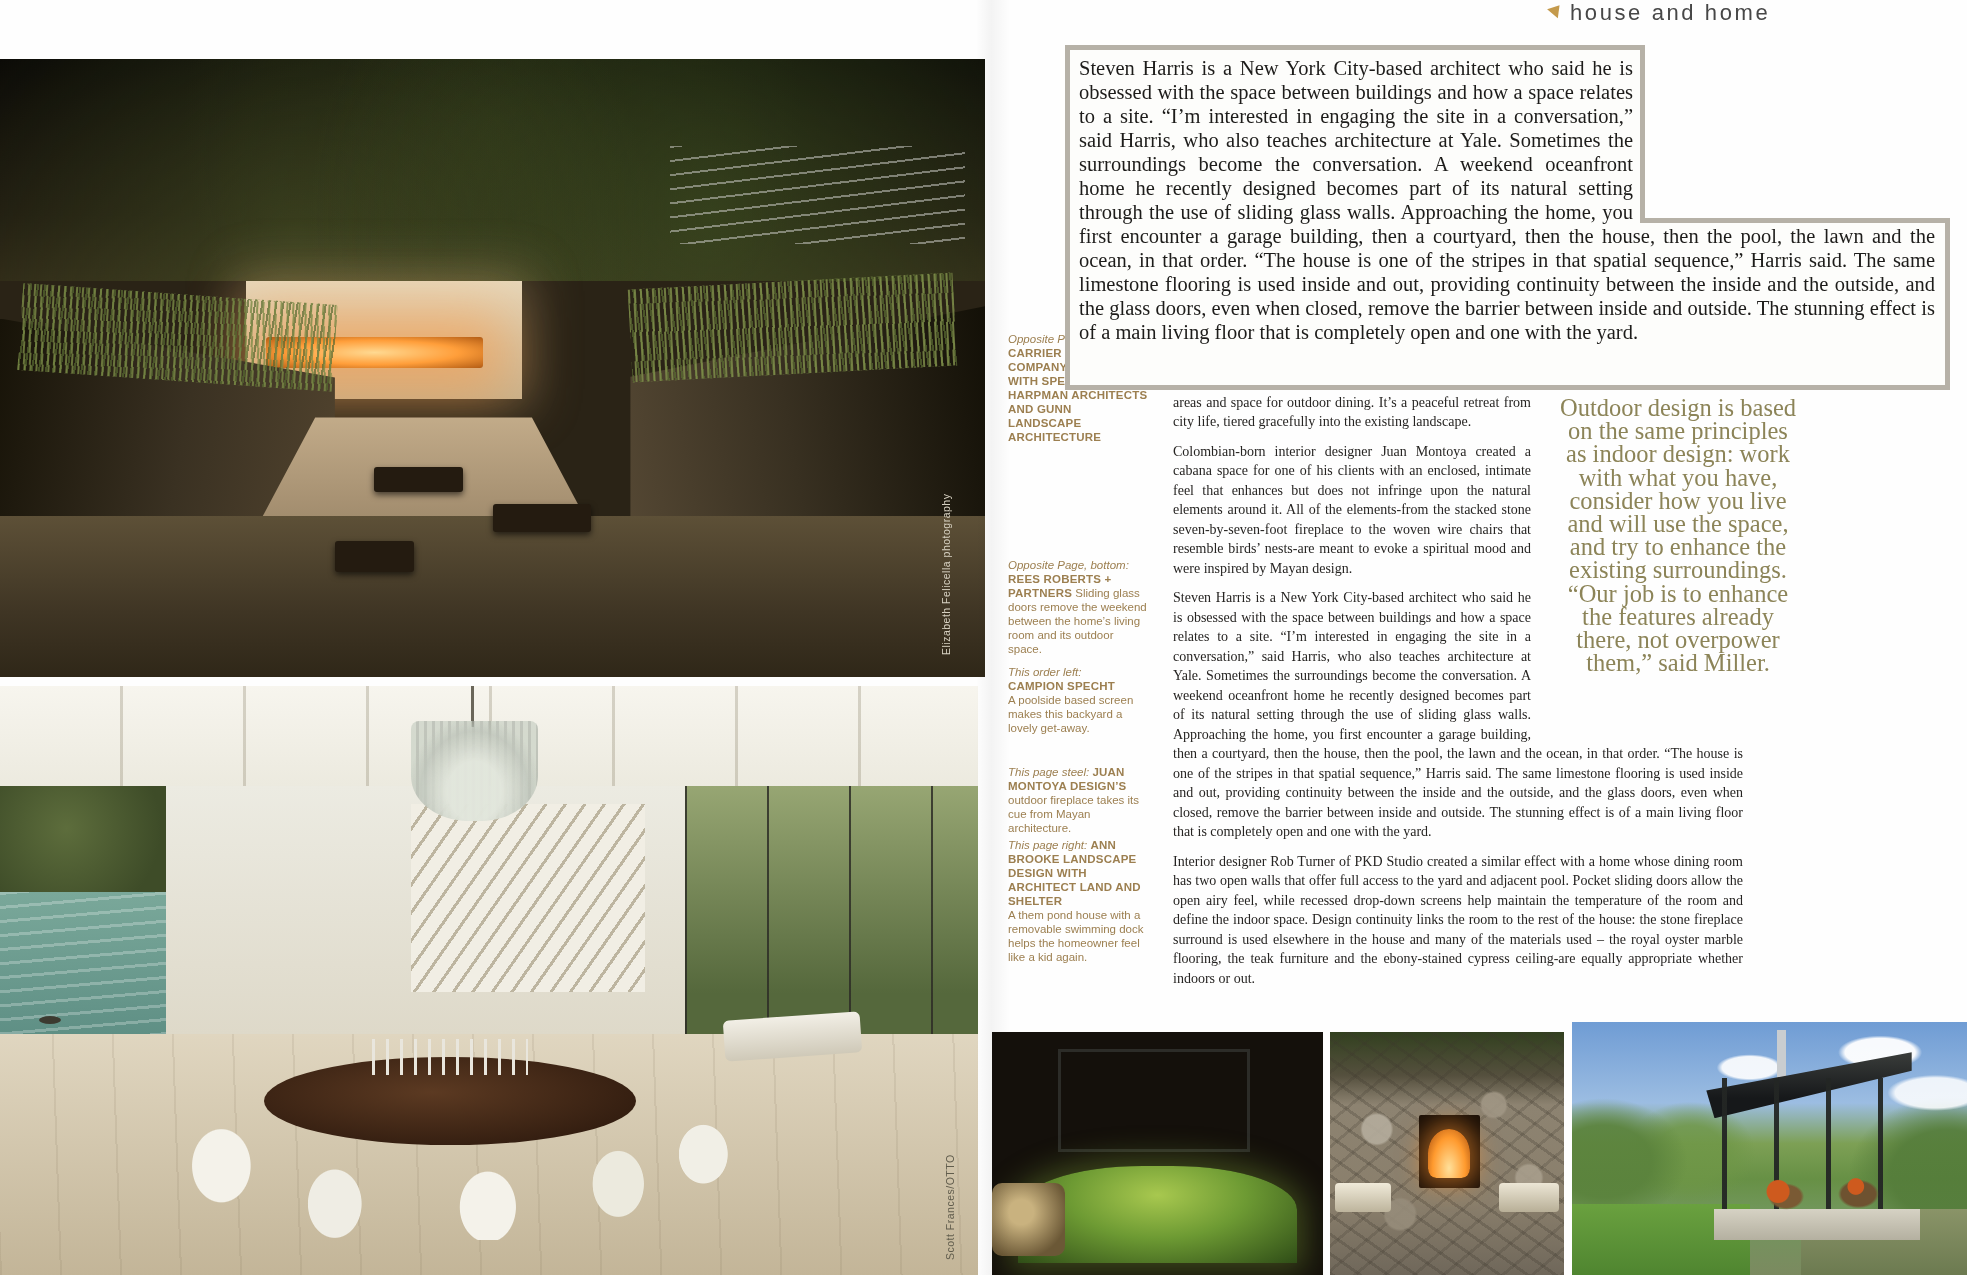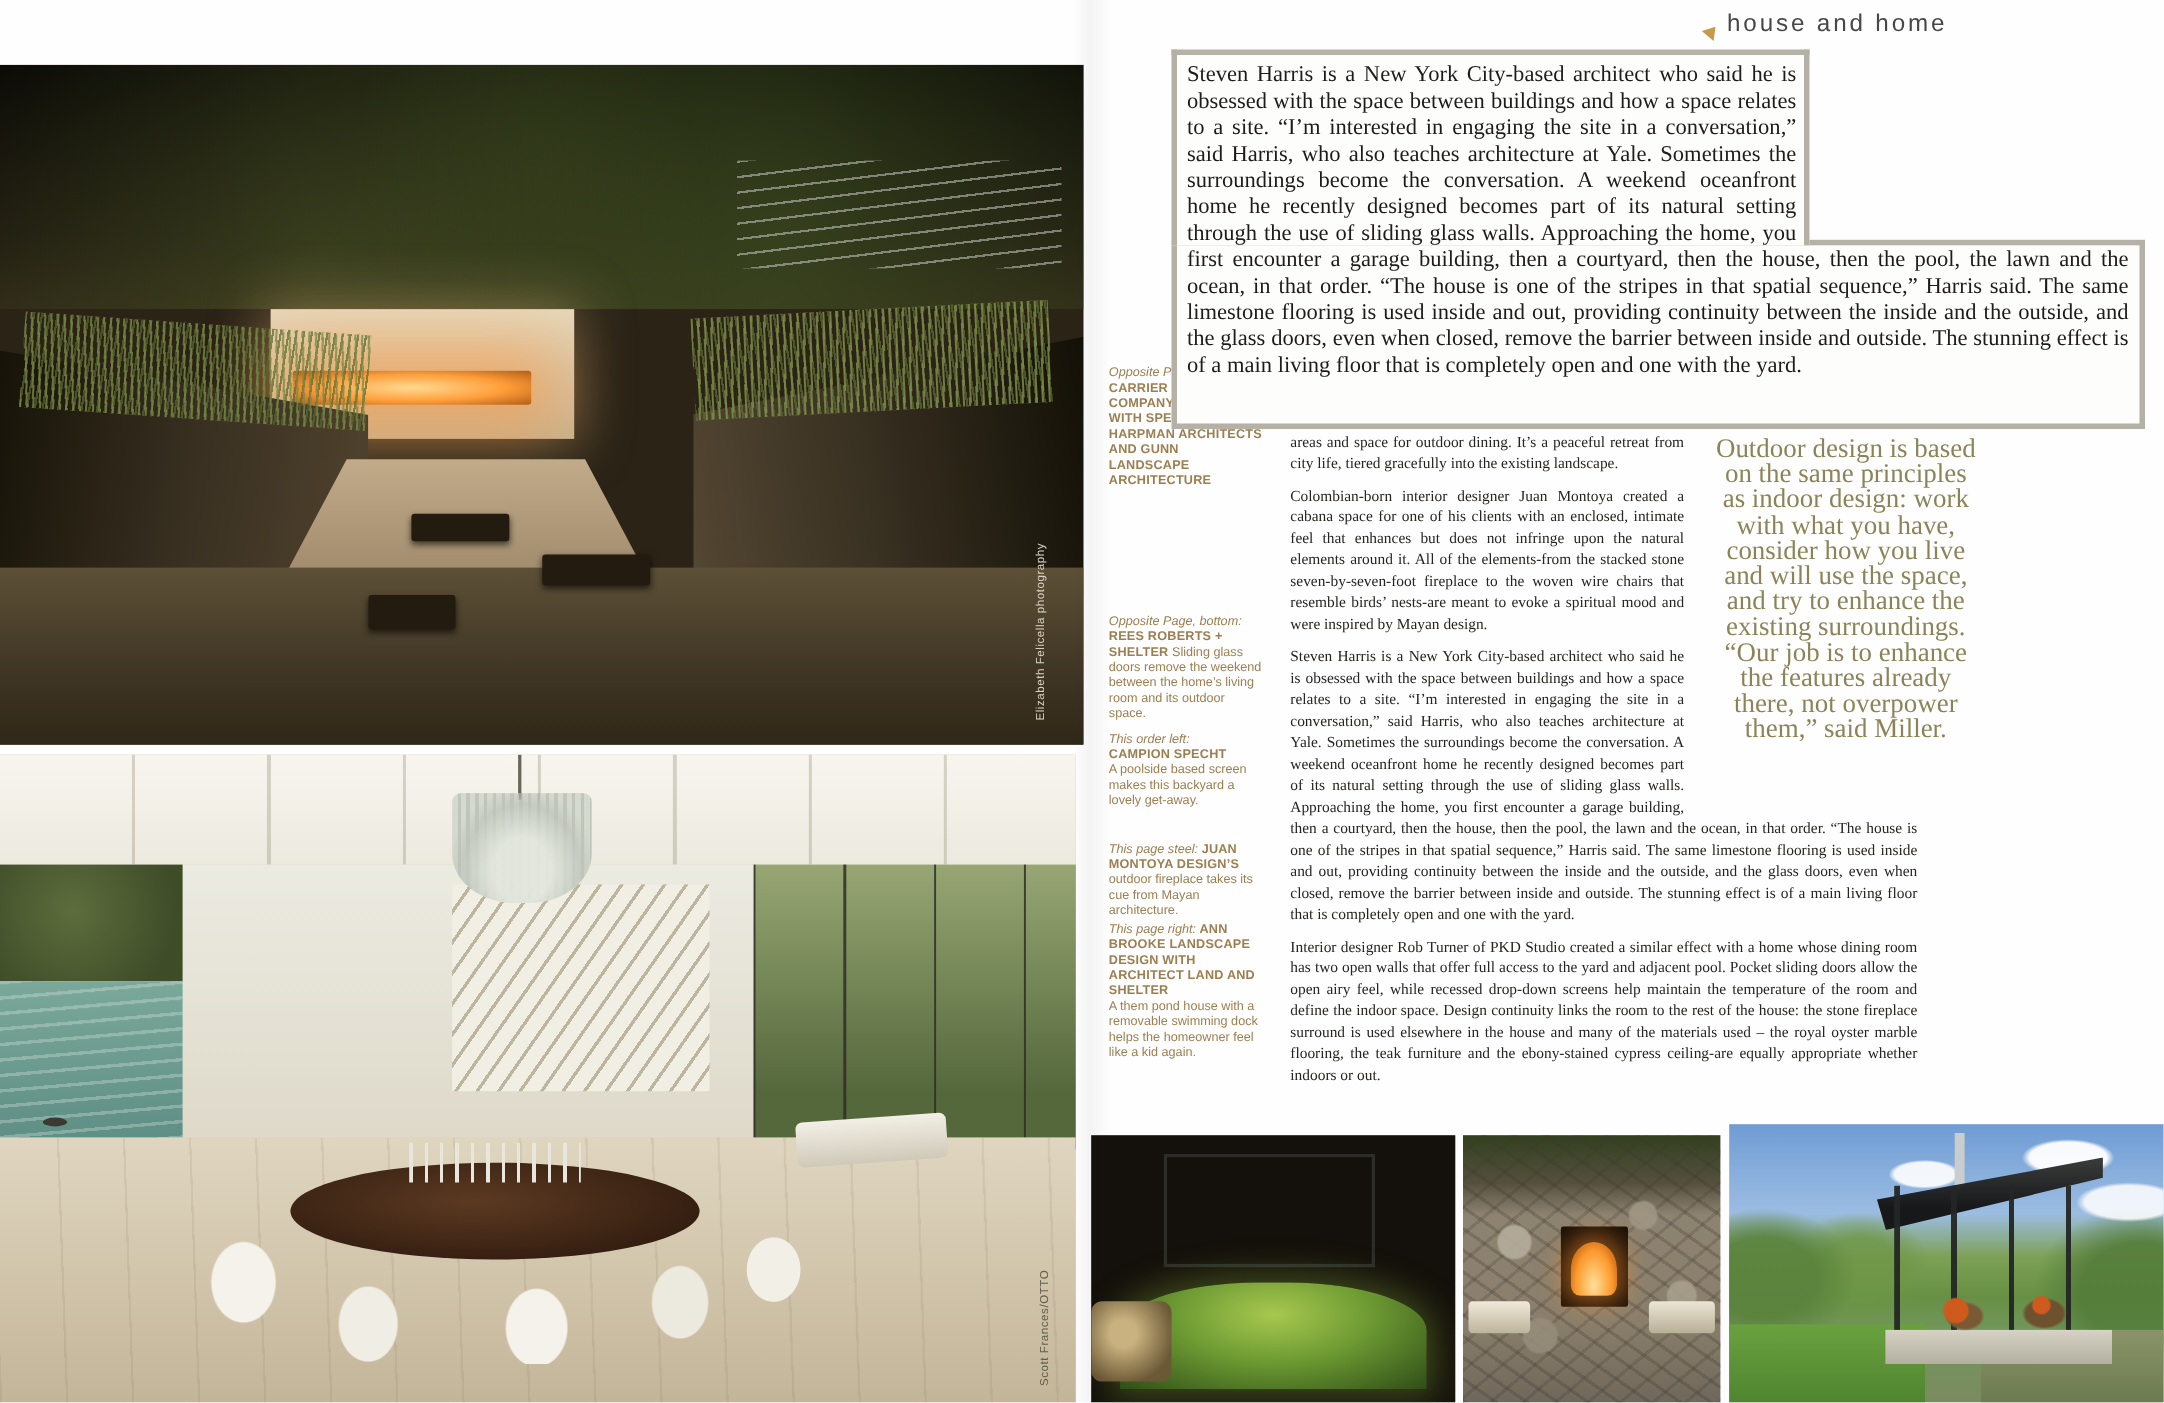--- a/index.html
+++ b/index.html
@@ -1,21 +1,21 @@
 <!DOCTYPE html>
 <html><head>
 <meta charset="utf-8">
 <style>
   html,body{margin:0;padding:0;}
   body{width:1967px;height:1275px;position:relative;background:#fefefe;overflow:hidden;
        font-family:"Liberation Serif",serif;}
   .abs{position:absolute;}
 
   
-  .mag-header{position:absolute;left:1549px;top:0px;height:34px;display:flex;align-items:flex-end;z-index:4;}
+  .mag-header{position:absolute;left:1549px;top:0px;height:34px;display:flex;align-items:flex-start;z-index:4;}
   .hdr-tri{width:0;height:0;border-left:7px solid transparent;border-right:7px solid transparent;
            border-bottom:11px solid #c49a4c;transform:rotate(40deg);margin-right:7px;margin-top:4px;}
   .hdr-title{font-family:"Liberation Sans",sans-serif;font-size:22px;font-weight:400;color:#474747;
              letter-spacing:2.6px;white-space:nowrap;}
 
   
   .photoA{left:0;top:59px;width:985px;height:618px;background:#2a2316;overflow:hidden;}
   .pa-trees{position:absolute;left:0;top:0;width:100%;height:36%;
     background:
       radial-gradient(circle at 72% 70%, rgba(70,92,38,.55), transparent 55%),
@@ -225,21 +225,21 @@
 
 <div class="mag-header">
   <span class="hdr-tri"></span>
   <span class="hdr-title">house and home</span>
 </div>
 
 <div class="cap" style="top:332px;">
   <span class="lead">Opposite Page, top: </span><span class="capname">CARRIER AND COMPANY INTERIORS WITH SPECHT HARPMAN ARCHITECTS AND GUNN LANDSCAPE ARCHITECTURE</span>
 </div>
 <div class="cap" style="top:558px;">
-  <span class="lead">Opposite Page, bottom: </span><span class="capname">REES ROBERTS + SHELTER</span>
+  <span class="lead">Opposite Page, bottom: </span><span class="capname">REES ROBERTS + PARTNERS</span>
   <span>Sliding glass doors remove the weekend between the home’s living room and its outdoor space.</span>
 </div>
 <div class="cap" style="top:665px;">
   <span class="lead">This order left: </span><br>
   <span class="capname">CAMPION SPECHT</span>
   <div>A poolside based screen makes this backyard a lovely get-away.</div>
 </div>
 <div class="cap" style="top:765px;">
   <span class="lead">This page steel: </span><span class="capname">JUAN MONTOYA DESIGN’S</span>
   <div>outdoor fireplace takes its cue from Mayan architecture.</div>

